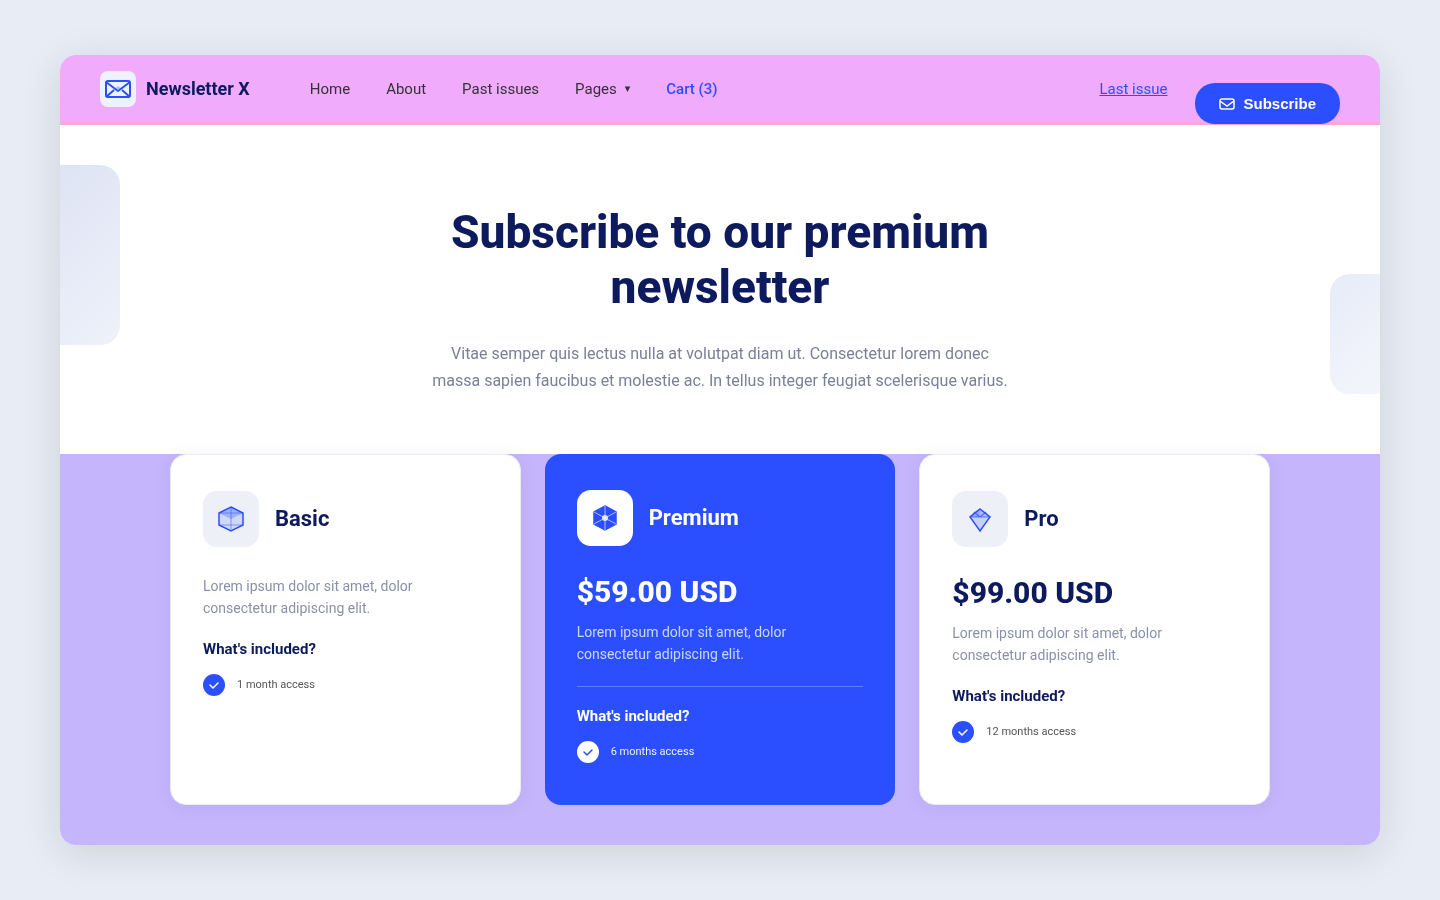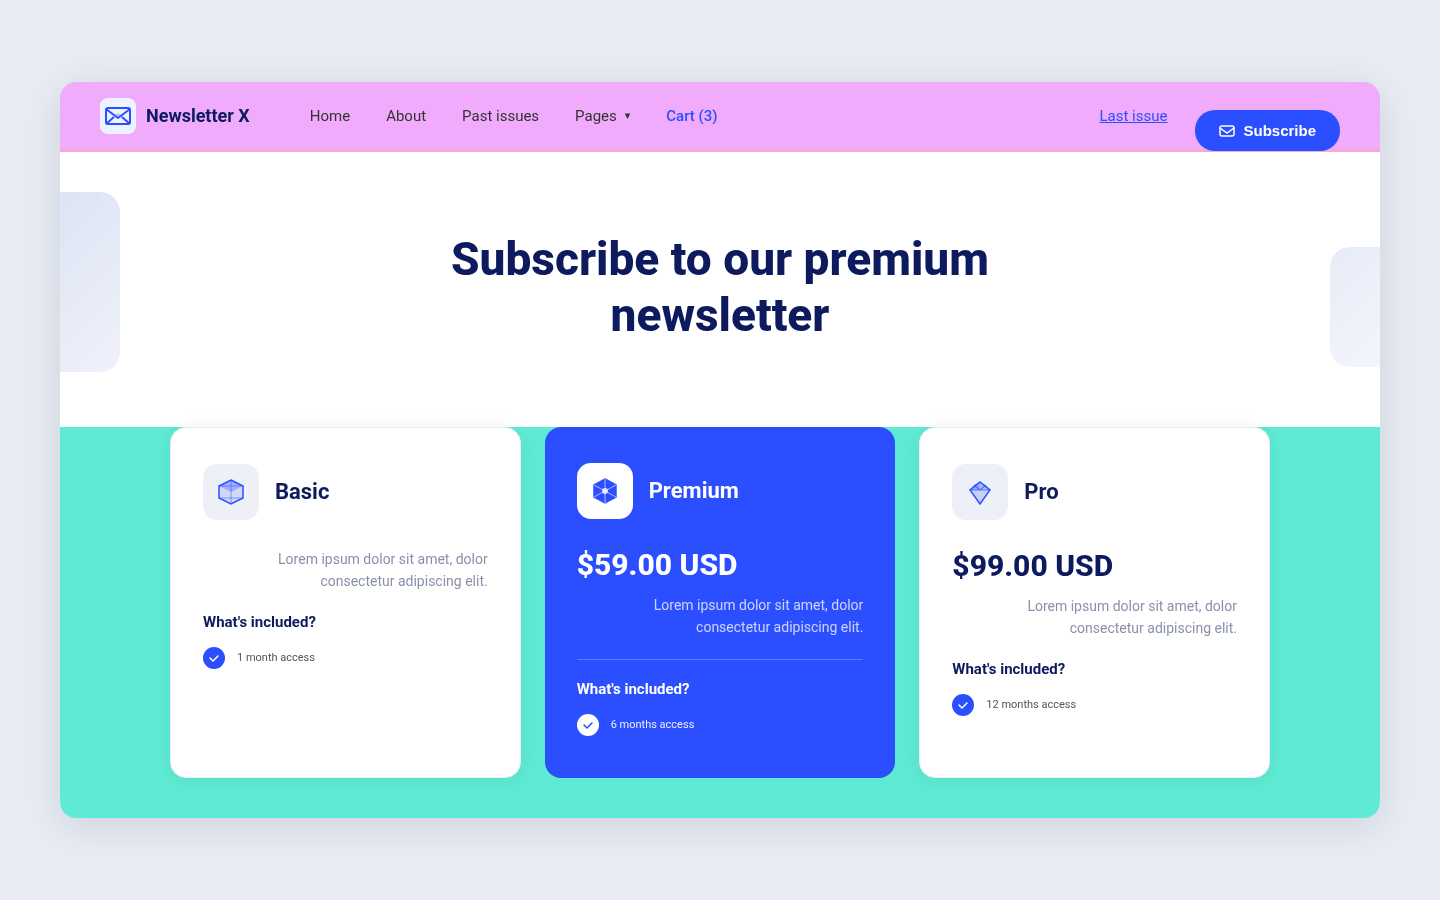--- a/index.html
+++ b/index.html
@@ -131,21 +131,21 @@
     .hero p {
       font-size: 16px;
       color: #7a8099;
       max-width: 580px;
       margin: 0 auto;
       line-height: 1.7;
     }
     
     .pricing-section {
       padding: 0 40px 40px;
-      background: #5eead4;
+      background: #c4b5fd;
     }
     .pricing-cards {
       display: grid;
       grid-template-columns: 1fr 1fr 1fr;
       gap: 24px;
       max-width: 1100px;
       margin: 0 auto;
     }
     .card {
       border-radius: 16px;
@@ -201,21 +201,20 @@
       margin-bottom: 12px;
     }
     .card-premium .card-price {
       color: #fff;
     }
     .card-desc {
       font-size: 14px;
       color: #8a90aa;
       line-height: 1.6;
       margin-bottom: 20px;
-      text-align: right;
     }
     .card-premium .card-desc {
       color: rgba(255,255,255,0.75);
     }
     .card-divider {
       height: 1px;
       background: rgba(255,255,255,0.25);
       margin-bottom: 20px;
     }
     .whats-included {
@@ -308,20 +307,21 @@
         </svg>
         <span>Subscribe</span>
       </button>
     </div>
   </nav>
 
   <section class="hero">
     <div class="hero-decoration-left"></div>
     <div class="hero-decoration-right"></div>
     <h1>Subscribe to our premium newsletter</h1>
+    <p>Vitae semper quis lectus nulla at volutpat diam ut. Consectetur lorem donec massa sapien faucibus et molestie ac. In tellus integer feugiat scelerisque varius.</p>
   </section>
 
   <section class="pricing-section">
     <div class="pricing-cards">
 
       <div class="card card-basic">
         <div class="card-header">
           <div class="card-icon-wrap">
 
             <svg width="32" height="32" viewBox="0 0 32 32" fill="none">

